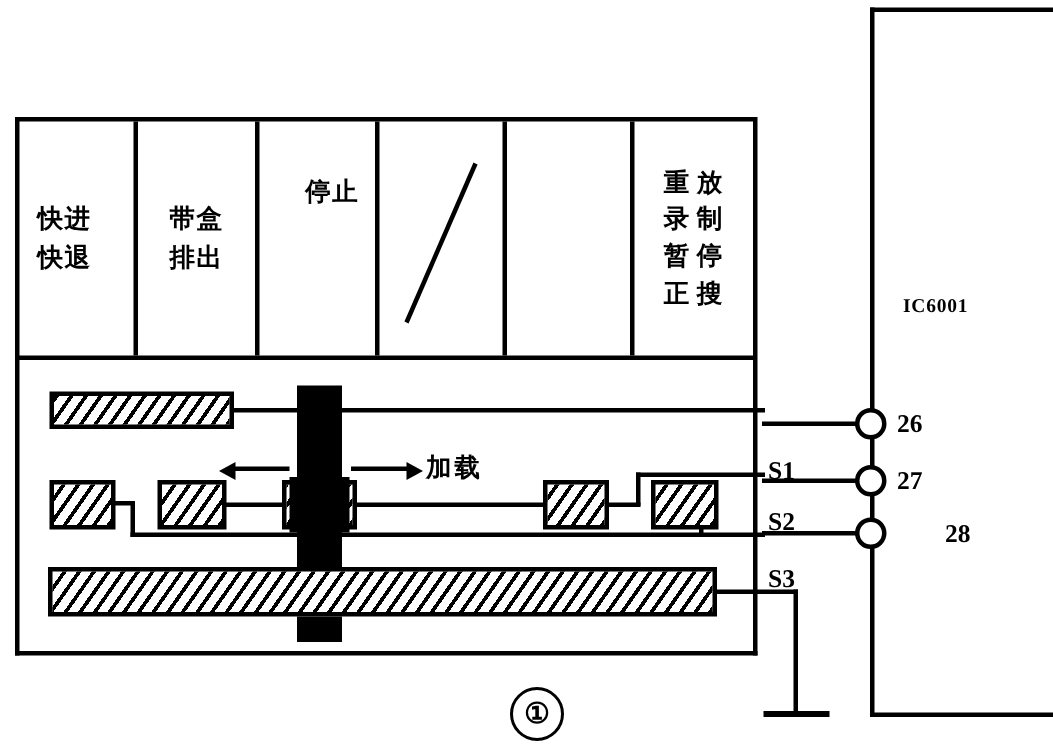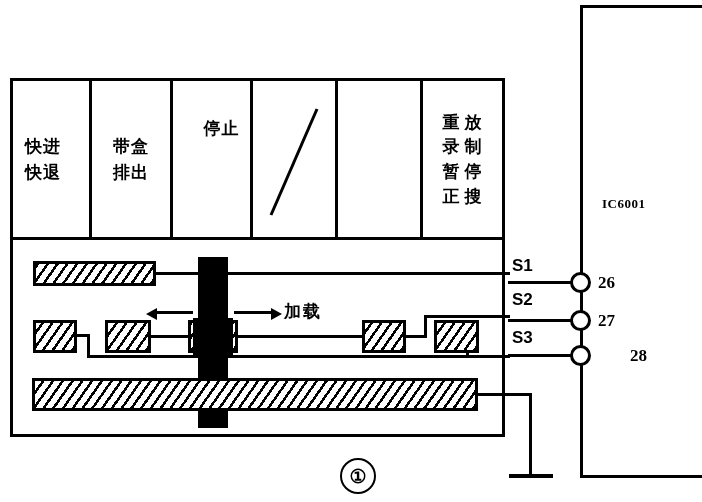--- a/index.html
+++ b/index.html
@@ -82,22 +82,22 @@
 
   .label-cn{
     position:absolute;
     font-family:"DejaVu Sans", sans-serif;
     font-weight:bold;font-size:17px;letter-spacing:2px;
   }
 
   
   .sw-label{
     position:absolute;
-    font-family:Liberation Sans, sans-serif;
-    font-weight:bold;font-size:17px;
+    font-family:Liberation Serif, serif;
+    font-weight:bold;font-size:17px;margin-top:48px;
   }
 
   
   .pin-circle{
     position:absolute;
     width:21px;height:21px;
     border:3px solid #000;
     border-radius:50%;
     background:#fff;
     box-sizing:border-box;

